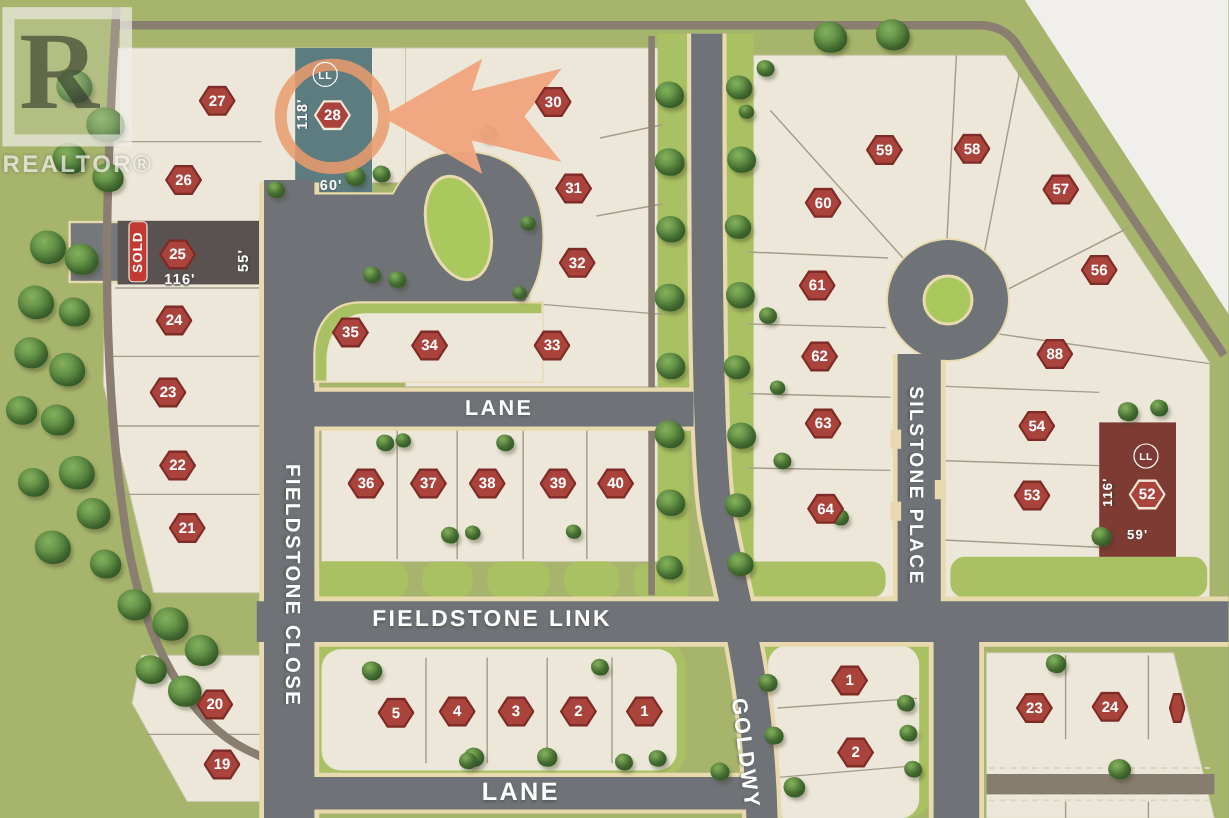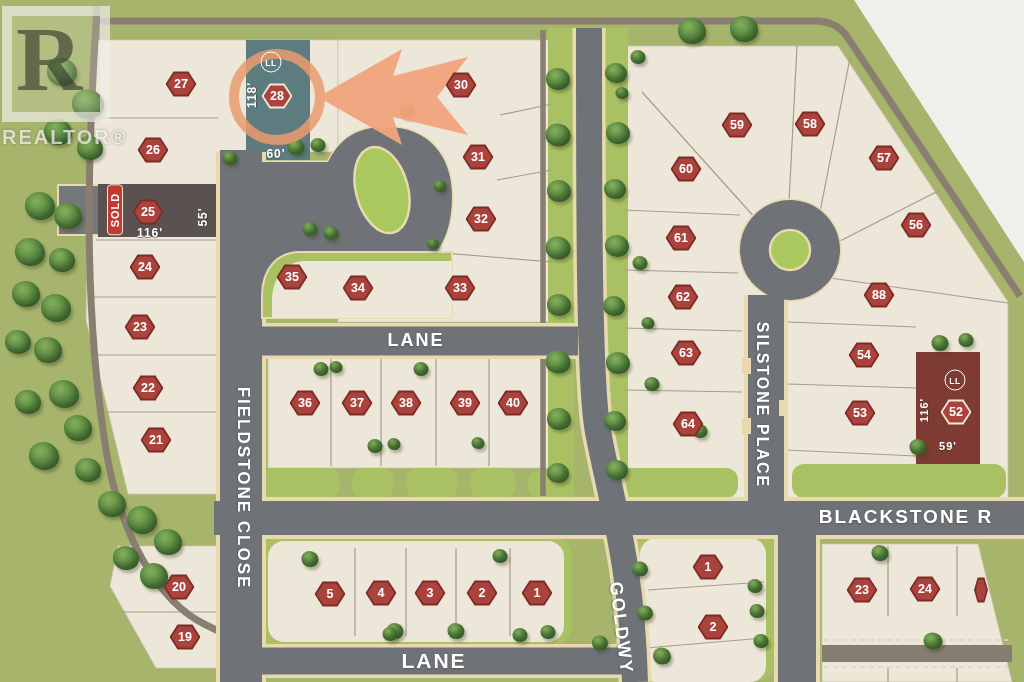--- a/index.html
+++ b/index.html
@@ -228,22 +228,22 @@
       <div class="tree" style="left: 600px; top: 643px; width: 16px; height: 15px;"></div>
     </div>
 
   <svg id="overlay" viewBox="0 0 1024 682">
     <circle cx="277" cy="97" r="43" fill="none" stroke="#ea9b6d" stroke-width="10" opacity="0.85"></circle>
     <polygon points="318,97 402,49 393,76 468,57 437,97 468,135 393,117 402,145" fill="#f1a47d" opacity="0.95"></polygon>
   </svg>
 
   <div id="labels">
     <div class="street" style="left:416px;top:340px;font-size:18px;">LANE</div>
+    <div class="street" style="left:410px;top:517px;font-size:19px;">FIELDSTONE LINK</div>
     <div class="street" style="left:434px;top:661px;font-size:21px;">LANE</div>
-    <div class="street" style="left:906px;top:517px;font-size:19px;">BLACKSTONE R</div>
     <div class="street vert" style="left:243px;top:488px;font-size:17px;">FIELDSTONE CLOSE</div>
     <div class="street vert" style="left:762px;top:405px;font-size:16px;">SILSTONE PLACE</div>
     <div class="street" style="left:621px;top:628px;font-size:18px;transform:translate(-50%,-50%) rotate(83deg);">GOLDWY</div>
 
 
     <div class="llc" style="left:271px;top:62px;">LL</div>
     <div class="dim rot" style="left:252px;top:95px;">118'</div>
     <div class="dim" style="left:276px;top:154px;">60'</div>
 
     <div class="soldtag" style="left:115px;top:210px;">SOLD</div>

